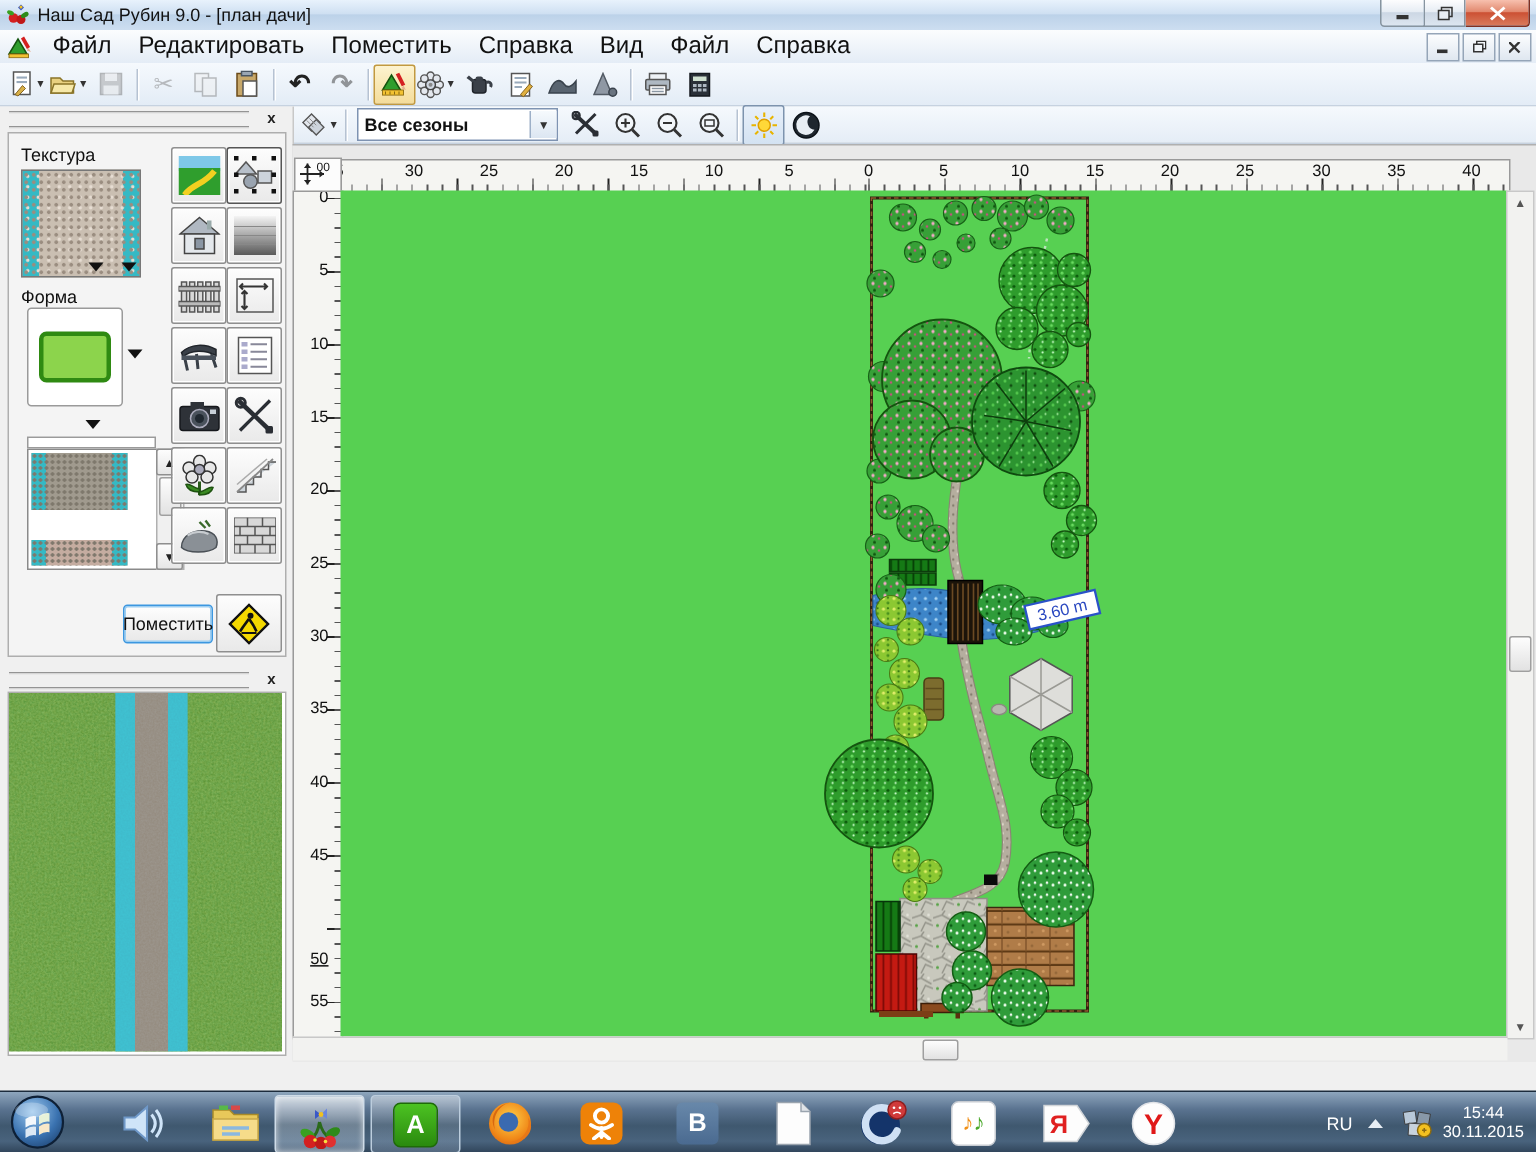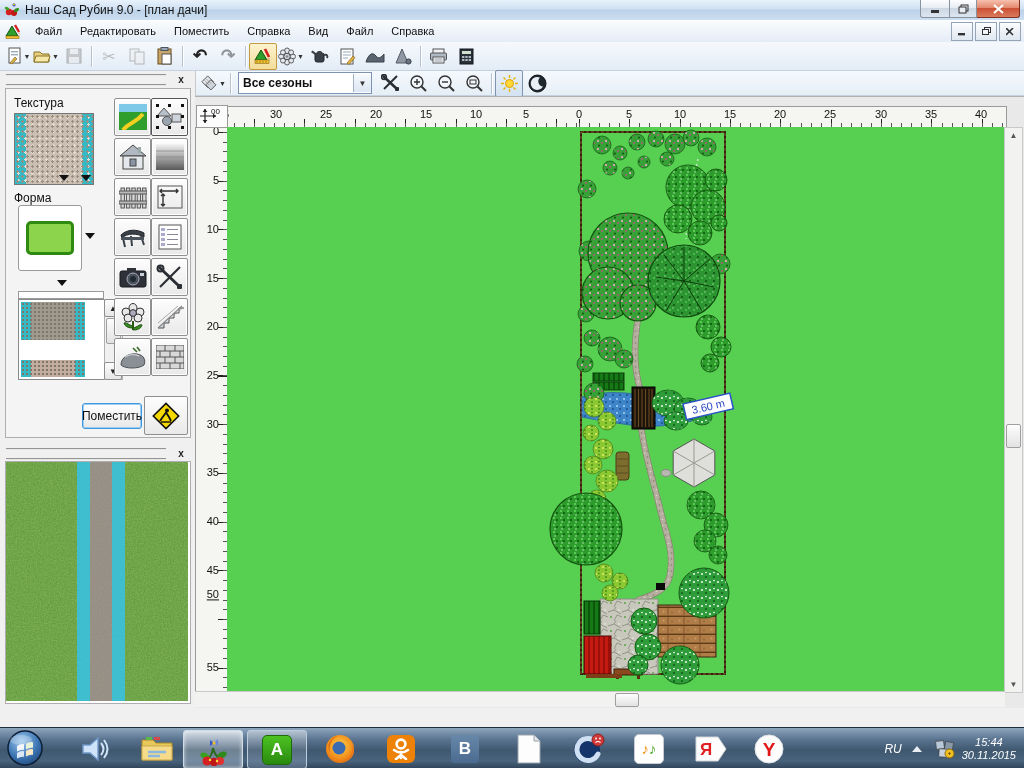--- a/index.html
+++ b/index.html
@@ -15,21 +15,21 @@
   .wbtn{height:17px;border:1px solid #87949f;border-top:none;
     background:linear-gradient(#fdfdfe,#e7edf4 45%,#ccd7e4 50%,#dde6f0);
     display:flex;align-items:center;justify-content:center;}
   .wbtn.min{width:28px;border-radius:0 0 0 3px;}
   .wbtn.max{width:26px;border-left:none;}
   .wbtn.close{width:42px;border-left:none;border-color:#7e3022;border-radius:0 0 3px 0;
     background:linear-gradient(#f7c0ae,#e28a70 45%,#cc5134 50%,#d97b5c);}
   
   #menubar{left:0;top:20px;width:1024px;height:22px;
     background:linear-gradient(#fbfdfe,#e4ecf6);border-bottom:1px solid #c3cfde;
-    display:flex;align-items:center;font-size:11px;color:#111;}
+    display:flex;align-items:center;font-size:16px;color:#111;}
   .menu-item{padding:2px 9px;cursor:default;}
   .mdibtns{position:absolute;right:3px;top:2px;display:flex;gap:2px;}
   .mdib{width:20px;height:17px;border:1px solid #95a5b8;background:linear-gradient(#fcfdfe,#dfe7f0);
     display:flex;align-items:center;justify-content:center;}
   
   #toolbar1{left:0;top:42px;width:1024px;height:29px;
     background:linear-gradient(#f5f9fd,#e3ecf6);border-bottom:1px solid #c6d2e0;
     display:flex;align-items:center;padding-left:4px;box-sizing:border-box;}
   #toolbar2{left:195px;top:71px;width:829px;height:25px;
     background:linear-gradient(#f5f9fd,#e5edf6);border-bottom:1px solid #c6d2e0;
@@ -112,21 +112,21 @@
   .stsep{position:absolute;top:2px;width:1px;height:16px;background:#d6d6d6;box-shadow:1px 0 0 #fff;}
   
   #taskbar{left:0;top:727px;width:1024px;height:41px;
     background:linear-gradient(#8ea6bd,#5a7390 28%,#3f586f 55%,#49637d 80%,#2e4257);
     border-top:1px solid #1c2c3c;}
   .tslot{position:absolute;top:2px;width:58px;height:37px;display:flex;align-items:center;justify-content:center;border-radius:3px;}
   .tslot.activebtn{border:1px solid #cfdce8;background:linear-gradient(rgba(255,255,255,.65),rgba(255,255,255,.25) 50%,rgba(200,220,240,.35));box-shadow:inset 0 0 4px rgba(255,255,255,.7);}
   .tslot.activebtn2{border:1px solid #bccddd;background:linear-gradient(rgba(255,255,255,.4),rgba(255,255,255,.12) 50%,rgba(190,210,235,.25));}
   .sqicon{width:28px;height:28px;border-radius:5px;display:flex;align-items:center;justify-content:center;
      color:#fff;font-weight:bold;font-size:17px;}
-  #tray{position:absolute;right:0;top:0;height:41px;display:flex;align-items:center;color:#fff;font-size:12px;font-style:italic;}
+  #tray{position:absolute;right:0;top:0;height:41px;display:flex;align-items:center;color:#fff;font-size:12px;}
   #clock{text-align:center;font-size:11px;line-height:13px;margin:0 8px 0 6px;}
   .caret{width:0;height:0;border-left:5px solid transparent;border-right:5px solid transparent;border-bottom:6px solid #e8eef4;}
   svg{display:block;}
 </style>
 </head>
 <body>
 
 <div id="root">
 
   <div class="abs" id="titlebar">
@@ -632,21 +632,21 @@
         <span class="vrl" style="top: 4px;">0</span>
         <span class="vrl" style="top: 53px;">5</span>
         <span class="vrl" style="top: 102px;">10</span>
         <span class="vrl" style="top: 151px;">15</span>
         <span class="vrl" style="top: 199px;">20</span>
         <span class="vrl" style="top: 248px;">25</span>
         <span class="vrl" style="top: 297px;">30</span>
         <span class="vrl" style="top: 345px;">35</span>
         <span class="vrl" style="top: 394px;">40</span>
         <span class="vrl" style="top: 443px;">45</span>
-        <span class="vrl" style="top: 467px; text-decoration: underline;">50</span>
+        <span class="vrl" style="top: 512px; text-decoration: underline;">50</span>
         <span class="vrl" style="top: 540px;">55</span>
       </div>
 
     <div id="canvas">
       <svg class="abs" style="left:353px;top:4px;overflow:visible" width="146" height="544" viewBox="0 0 146 544">
         <defs>
           <pattern id="pG" width="7" height="7" patternUnits="userSpaceOnUse">
               <rect width="7" height="7" fill="#2e9c2c"></rect>
               <circle cx="2" cy="2" r="1" fill="#69db60"></circle>
               <circle cx="5" cy="4" r="1" fill="#0a570a"></circle>

